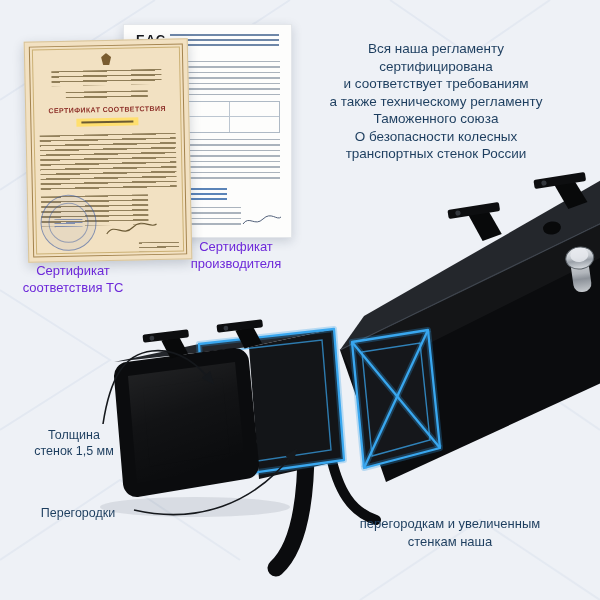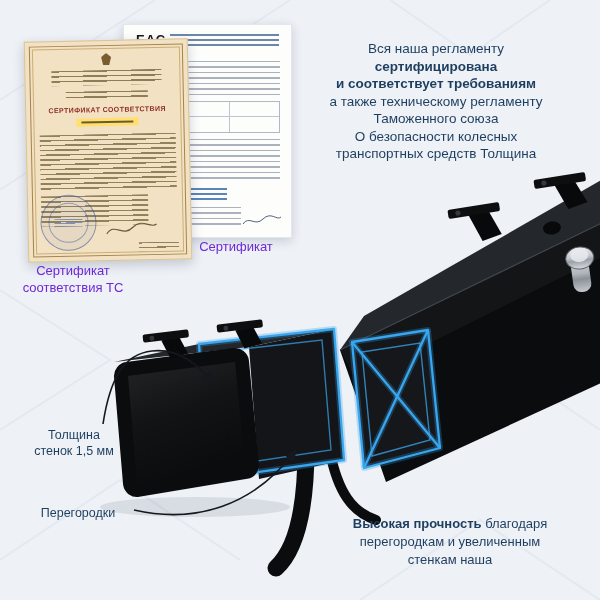--- a/index.html
+++ b/index.html
@@ -70,21 +70,21 @@
     background:repeating-linear-gradient(to bottom,#93815c 0 1.2px,transparent 1.2px 4.5px);}
 
   
   .cert-caption{position:absolute;text-align:center;font-size:13px;line-height:17px;
     color:#6d28d9;z-index:4;}
   .cap1{left:14px;top:262px;width:118px;}
   .cap2{left:175px;top:238px;width:122px;}
 
   .intro{position:absolute;left:300px;top:40px;width:272px;text-align:center;
     font-size:13.5px;line-height:17.5px;color:#1d3e5f;z-index:4;}
-  .intro .b{font-weight:700;}
+  .intro .b{font-weight:400;}
 
   .callout{position:absolute;text-align:center;font-size:12.5px;line-height:16px;
     color:#1d3e5f;z-index:4;}
   .co-wall{left:26px;top:427px;width:96px;text-align:center;}
   .co-baffle{left:24px;top:505px;width:108px;}
 
   .strength{position:absolute;left:322px;top:515px;width:256px;text-align:center;
     font-size:13px;line-height:18px;color:#1d3e5f;z-index:4;}
   .strength .b{font-weight:700;}
 </style>
@@ -227,39 +227,39 @@
     </svg>
     <div class="c1-foot"></div>
   </div>
 
   <div class="cert-caption cap1">
     <div>Сертификат</div>
     <div>соответствия ТС</div>
   </div>
   <div class="cert-caption cap2">
     <div>Сертификат</div>
+    <div>производителя</div>
   </div>
 
   <div class="intro">
     <div>Вся наша регламенту</div>
     <div class="b">сертифицирована</div>
     <div class="b">и соответствует требованиям</div>
     <div>а также техническому регламенту</div>
     <div>Таможенного союза</div>
     <div>О безопасности колесных</div>
-    <div>транспортных средств Толщина</div>
+    <div>транспортных стенок России</div>
   </div>
 
   <div class="callout co-wall">
     <div>Толщина</div>
     <div>стенок 1,5 мм</div>
   </div>
   <div class="callout co-baffle">
     <div>Перегородки</div>
   </div>
 
   <div class="strength">
-    <div><span class="b">Высокая прочность</span><span> благодаря</span></div>
     <div>перегородкам и увеличенным</div>
     <div>стенкам наша</div>
   </div>
 
 </div>
 
 </body></html>

